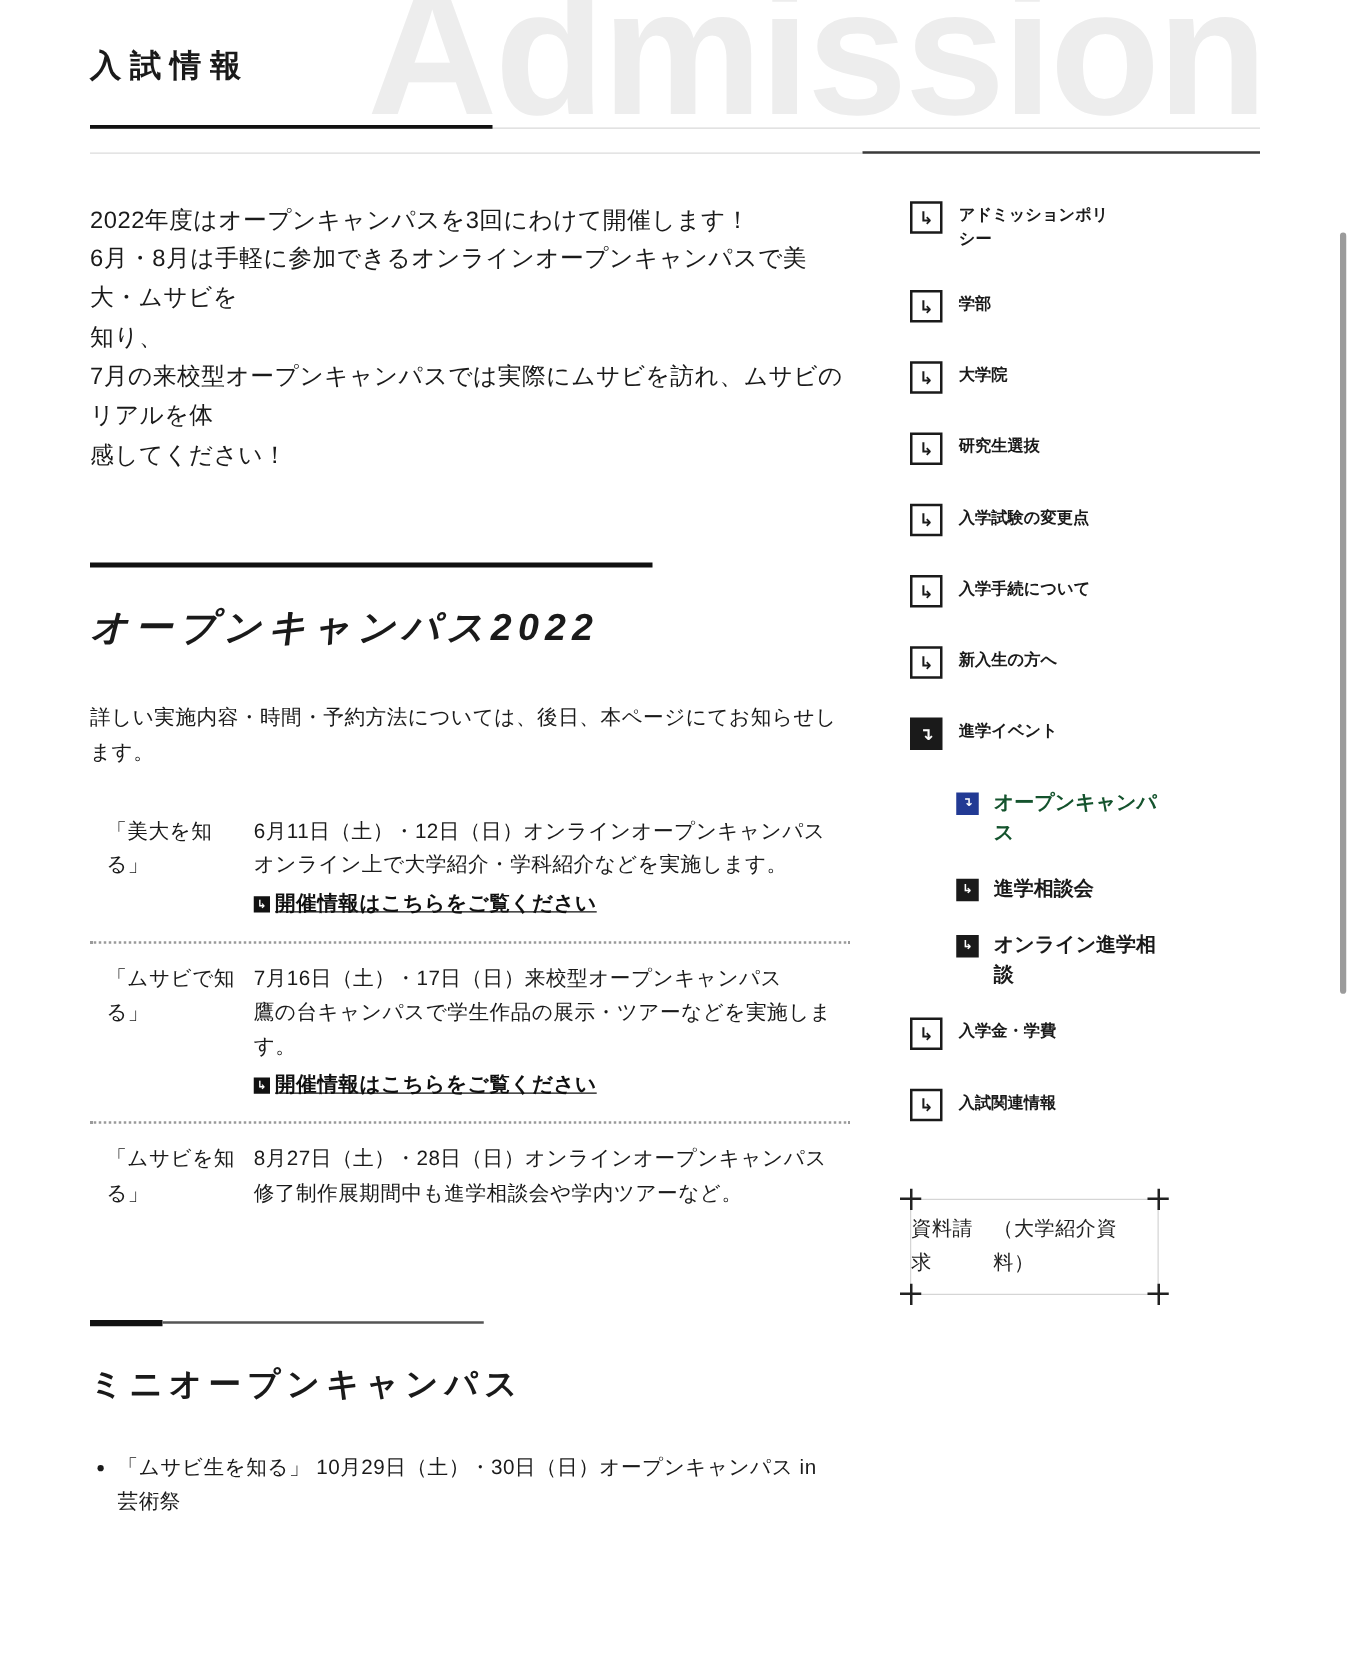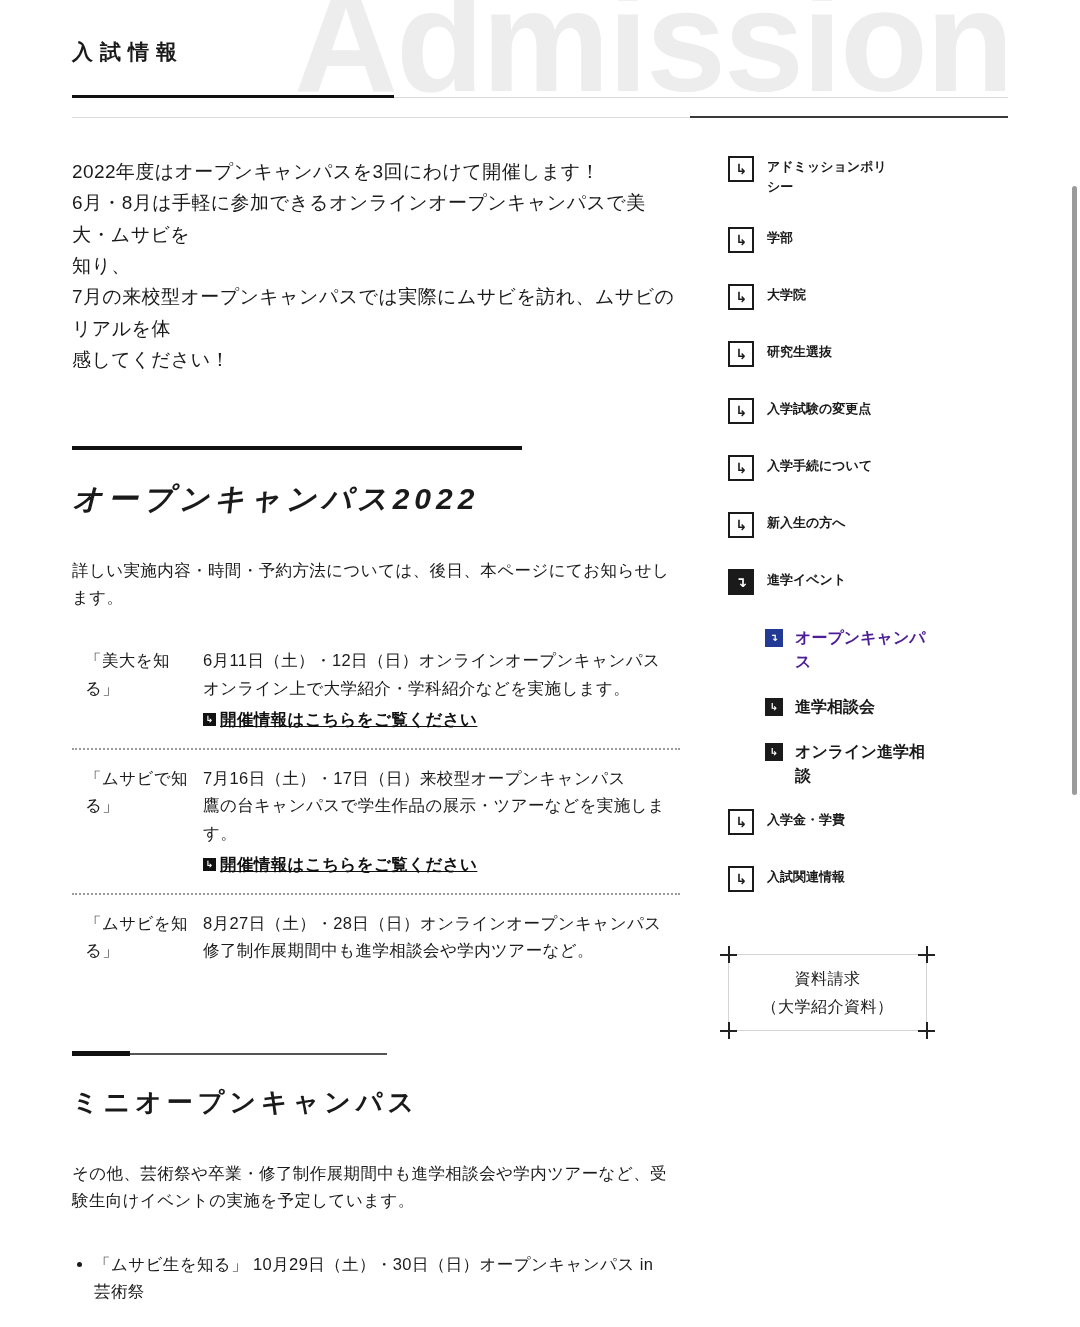--- a/index.html
+++ b/index.html
@@ -12,21 +12,21 @@
   .page{position:relative;width:936px;margin:0 auto;padding-top:40px;}
 
   
   .watermark{
     position:absolute;top:-30px;right:-4px;z-index:0;
     font-size:144px;font-weight:bold;letter-spacing:-2px;
     color:#ededed;line-height:1;white-space:nowrap;pointer-events:none;
   }
   .breadcrumb{
     position:relative;z-index:1;
-    font-size:21px;font-weight:bold;letter-spacing:7px;line-height:1.1;
+    font-size:25px;font-weight:bold;letter-spacing:7px;line-height:1.1;
   }
   .rule1{position:relative;z-index:1;margin-top:32px;height:3px;}
   .rule1 .light{position:absolute;left:0;right:0;bottom:0;height:1px;background:#d9d9d9;}
   .rule1 .dark{position:absolute;left:0;bottom:0;width:322px;height:3px;background:#111;}
   h1.page-title{
     position:relative;z-index:1;margin:26px 0 0 0;
     font-size:44px;font-weight:bold;letter-spacing:3px;line-height:1.25;
   }
   .rule2{margin-top:18px;display:flex;align-items:flex-end;height:2px;}
   .rule2 .light{width:618px;height:1px;background:#dcdcdc;}
@@ -90,26 +90,26 @@
   .s-sub{margin:22px 0 10px 37px;}
   .s-subitem{display:flex;align-items:flex-start;gap:12px;margin-bottom:21px;cursor:pointer;}
   .s-subico{
     flex:none;width:18px;height:18px;margin-top:3px;
     background:#1a1a1a;color:#fff;
     display:flex;align-items:center;justify-content:center;
     font-size:10px;font-weight:bold;line-height:1;
   }
   .s-subitem.current .s-subico{background:#223a94;}
   .s-sublabel{font-size:16px;font-weight:bold;line-height:1.5;}
-  .s-subitem.current .s-sublabel{color:#4c1d95;}
+  .s-subitem.current .s-sublabel{color:#14532d;}
 
   .request-btn{
     position:relative;margin-top:62px;width:199px;height:77px;
     border:1px solid #d5d5d5;box-sizing:border-box;
-    display:flex;flex-direction:column;align-items:center;justify-content:center;
+    display:flex;flex-direction:row;align-items:center;justify-content:center;
     font-size:16px;line-height:1.7;color:#222;letter-spacing:0.5px;cursor:pointer;
     background:#fff;
   }
   .corner{position:absolute;width:17px;height:17px;pointer-events:none;}
   .corner::before{content:"";position:absolute;left:50%;top:0;width:2px;height:100%;background:#222;transform:translateX(-50%);}
   .corner::after{content:"";position:absolute;top:50%;left:0;height:2px;width:100%;background:#222;transform:translateY(-50%);}
   .corner.tl{top:-9px;left:-9px;}
   .corner.tr{top:-9px;right:-9px;}
   .corner.bl{bottom:-9px;left:-9px;}
   .corner.br{bottom:-9px;right:-9px;}
@@ -195,22 +195,20 @@
           </div>
         </div>
 
       </div>
 
       <div class="mini-rule">
         <span class="thick"></span>
           <span class="thin"></span>
       </div>
       <h2 class="sec2">ミニオープンキャンパス</h2>
-      <p class="lead pre">その他、芸術祭や卒業・修了制作展期間中も進学相談会や学内ツアーなど、受
-験生向けイベントの実施を予定しています。</p>
 
       <ul class="bullets">
         <li class="pre">「ムサビ生を知る」 10月29日（土）・30日（日）オープンキャンパス in
 芸術祭</li>
 
       </ul>
 
     </div>
 
     <nav class="sidebar">

